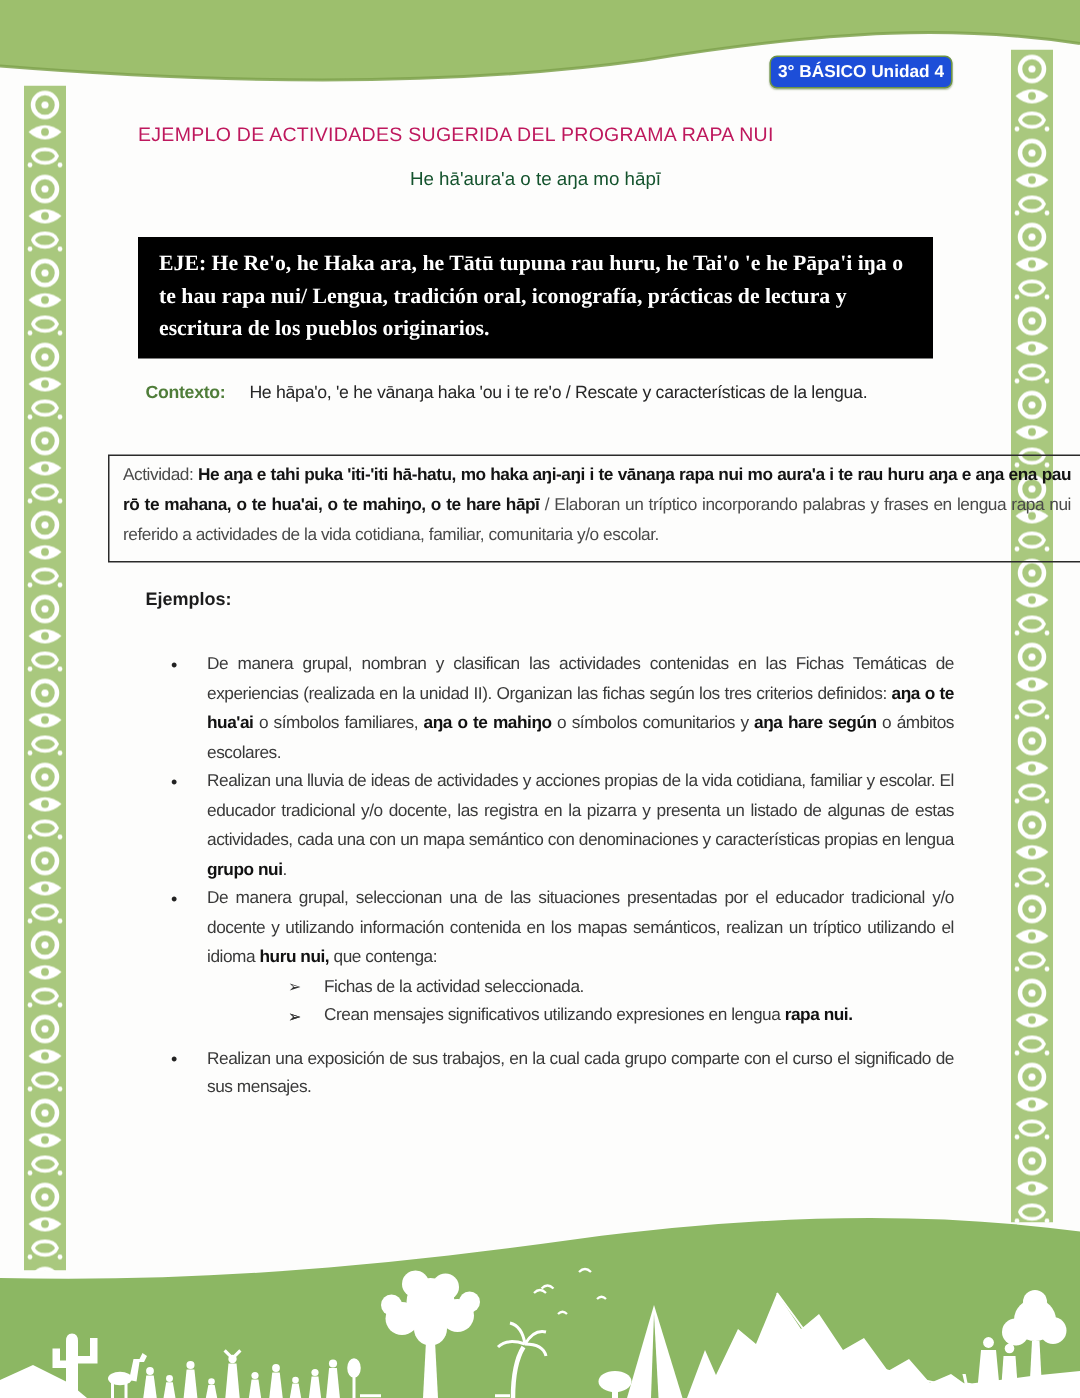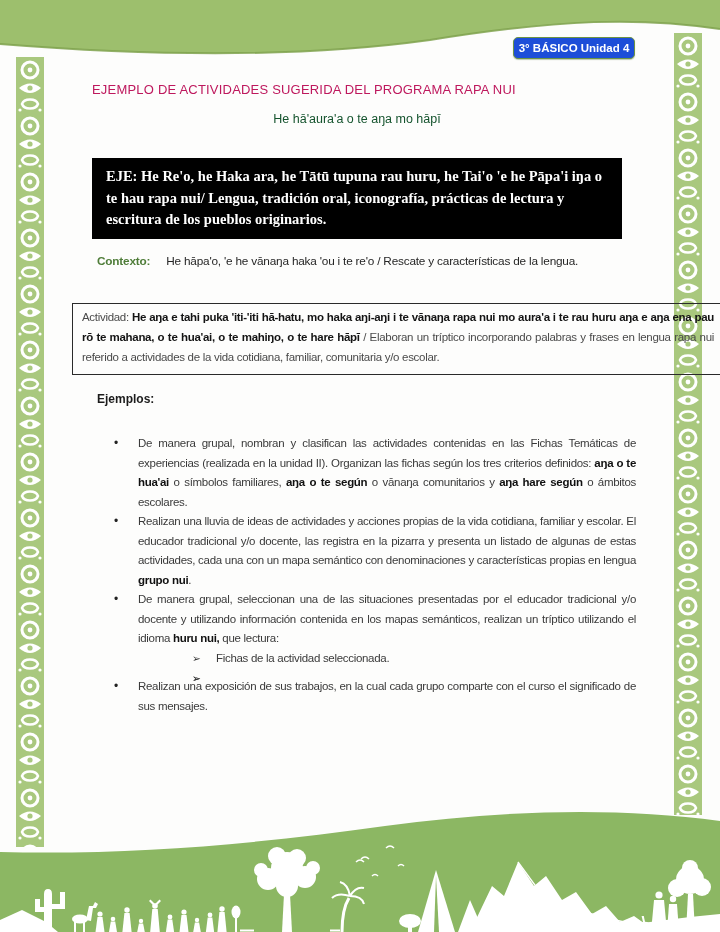--- a/index.html
+++ b/index.html
@@ -119,43 +119,44 @@
   </div>
 
   <div class="actividad-box"><span>Actividad: </span><b>He aŋa e tahi puka 'iti-'iti hā-hatu, mo haka aŋi-aŋi i te vānaŋa rapa nui mo aura'a i te rau huru aŋa e aŋa ena pau rō te mahana, o te hua'ai, o te mahiŋo, o te hare hāpī </b><span>/ Elaboran un tríptico incorporando palabras y frases en lengua rapa nui referido a actividades de la vida cotidiana, familiar, comunitaria y/o escolar.</span></div>
 
   <div class="ejemplos-label">Ejemplos:</div>
 
   <div class="bullet-list">
 
     <div class="bullet-item">
       <span class="marker">•</span>
-      <span><span>De manera grupal, nombran y clasifican las actividades contenidas en las Fichas Temáticas de experiencias (realizada en la unidad II). Organizan las fichas según los tres criterios definidos: </span><b>aŋa o te hua'ai</b><span> o símbolos familiares, </span><b>aŋa o te según</b><span> o vānaŋa  comunitarios y </span><b>aŋa hare según</b><span> o ámbitos escolares.</span></span>
+      <span><span>De manera grupal, nombran y clasifican las actividades contenidas en las Fichas Temáticas de experiencias (realizada en la unidad II). Organizan las fichas según los tres criterios definidos: </span><b>aŋa o te hua'ai</b><span> o símbolos familiares, </span><b>aŋa o te mahiŋo</b><span> o símbolos  comunitarios y </span><b>aŋa hare según</b><span> o ámbitos escolares.</span></span>
     </div>
 
     <div class="bullet-item">
       <span class="marker">•</span>
       <span><span>Realizan una lluvia de ideas de actividades y acciones propias de la vida cotidiana, familiar y escolar. El educador tradicional y/o docente, las registra en la pizarra y presenta un listado de algunas de estas actividades, cada una con un mapa semántico con denominaciones y características propias en lengua </span><b>grupo nui</b><span>.</span></span>
     </div>
 
     <div class="bullet-item">
       <span class="marker">•</span>
-      <span><span>De manera grupal, seleccionan una de las situaciones presentadas por el educador tradicional y/o docente y utilizando información contenida en los mapas semánticos, realizan un tríptico utilizando el idioma </span><b>huru nui,</b><span> que lectura:</span></span>
+      <span><span>De manera grupal, seleccionan una de las situaciones presentadas por el educador tradicional y/o docente y utilizando información contenida en los mapas semánticos, realizan un tríptico utilizando el idioma </span><b>huru nui,</b><span> que contenga:</span></span>
     </div>
 
     <div class="sub-list">
       <div class="sub-item">
         <span class="marker">➢</span>
         <span><span>Fichas de la actividad seleccionada.</span></span>
       </div>
       <div class="sub-item">
         <span class="marker">➢</span>
       </div>
       <div class="sub-item">
         <span class="marker">➢</span>
+        <span><span>Crean mensajes significativos utilizando expresiones en lengua </span><b>rapa nui.</b></span>
       </div>
     </div>
 
     <div class="bullet-item last">
       <span class="marker">•</span>
       <span><span>Realizan una exposición de sus trabajos, en la cual cada grupo comparte con el curso el significado de sus mensajes.</span></span>
     </div>
 
   </div>
 

